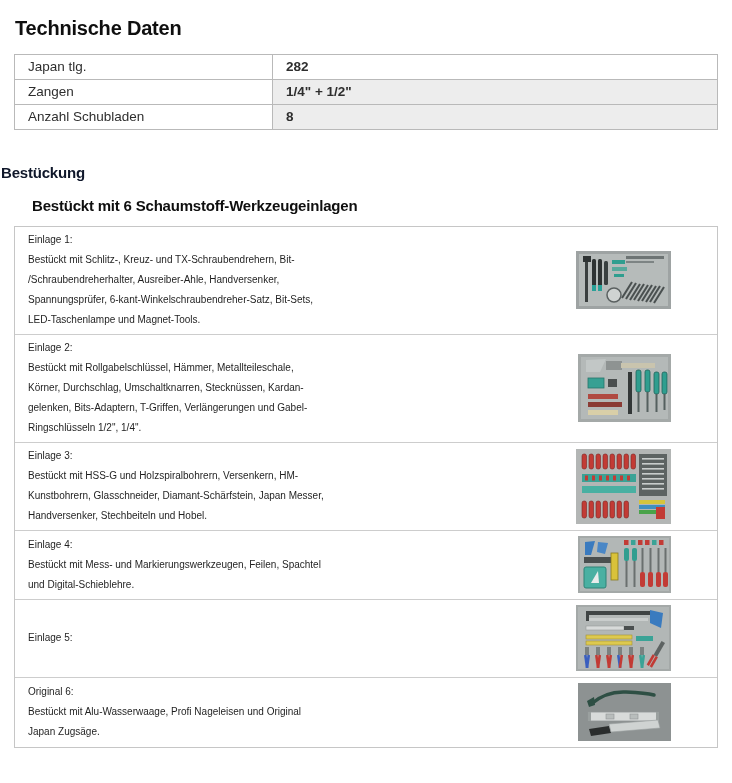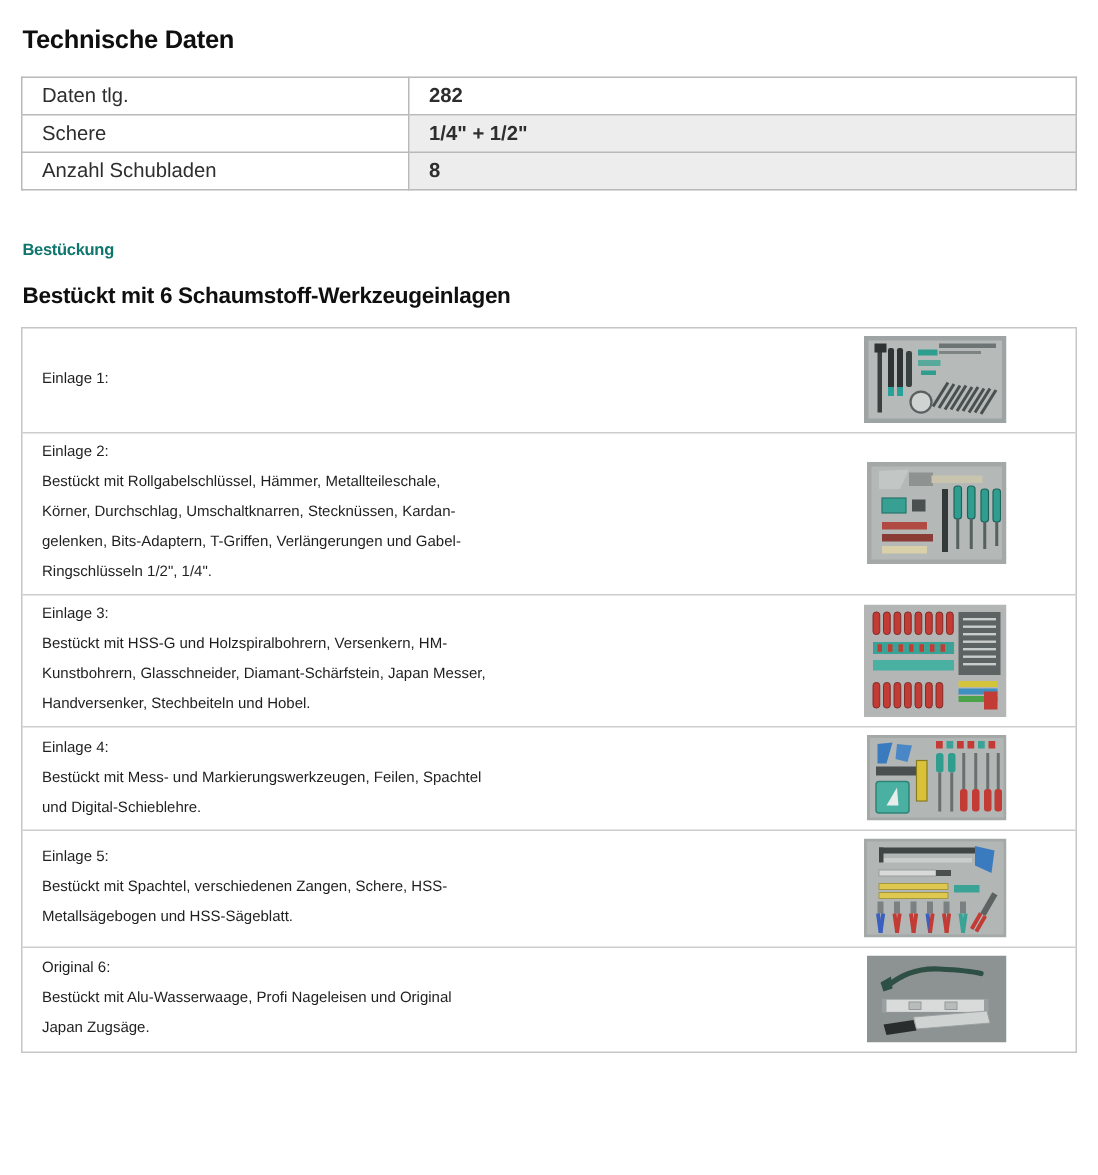--- a/index.html
+++ b/index.html
@@ -2,77 +2,81 @@
 <html><head>
 <meta charset="utf-8">
 <style>
   html,body{margin:0;padding:0;}
   body{
     width:732px;height:783px;overflow:hidden;background:#ffffff;
     font-family:"Liberation Sans",sans-serif;color:#1f1f1f;
     -webkit-font-smoothing:antialiased;
   }
   .page-title{
-    margin:17px 0 0 15px;font-size:17px;font-weight:700;color:#0f0f0f;
+    margin:17px 0 0 15px;font-size:20px;font-weight:700;color:#0f0f0f;
     letter-spacing:-0.2px;
   }
   table.specs{
     margin:14px 14px 0 14px;border-collapse:collapse;width:704px;
     table-layout:fixed;
   }
   table.specs td{
     border:1px solid #b9b9b9;font-size:13.5px;color:#2e2e2e;
     padding:3px 8px 4px 13px;line-height:17px;
   }
   td.spec-label{width:236px;}
   td.spec-value{padding-left:9px;font-weight:bold;}
   td.shade{background:#ededed;}
-  .h2{margin:34px 0 0 15px;font-size:11px;font-weight:700;color:#0f766e;letter-spacing:-0.2px;}
-  .h3{margin:16px 0 0 15px;font-size:15px;font-weight:700;color:#0f0f0f;letter-spacing:-0.2px;}
+  .h2{margin:34px 0 0 1px;font-size:15px;font-weight:700;color:#0f172a;letter-spacing:-0.2px;}
+  .h3{margin:16px 0 0 32px;font-size:15px;font-weight:700;color:#0f0f0f;letter-spacing:-0.2px;}
   .inserts-box{margin:12px 14px 0 14px;border:1px solid #c6c6c6;}
   .insert-row{display:flex;align-items:center;border-bottom:1px solid #cdcdcd;padding:3px 0 4px 13px;}
   .insert-row:last-child{border-bottom:none;}
   .insert-text{flex:1 1 auto;font-size:10px;line-height:20px;color:#1f1f1f;}
   .insert-title{}
   .insert-desc{white-space:pre-line;}
   .insert-photo{flex:0 0 auto;margin:2px 46px 2px 8px;display:flex;}
   .insert-photo svg{display:block;}
 </style>
 </head>
 <body>
 
 <div>
 
   <div class="page-title">Technische Daten</div>
 
   <table class="specs">
     <tbody>
       <tr>
-        <td class="spec-label">Daten tlg.</td>
+        <td class="spec-label">Japan tlg.</td>
         <td class="spec-value">282</td>
       </tr>
       <tr>
-        <td class="spec-label">Schere</td>
+        <td class="spec-label">Zangen</td>
         <td class="spec-value shade">1/4" + 1/2"</td>
       </tr>
       <tr>
         <td class="spec-label">Anzahl Schubladen</td>
         <td class="spec-value shade">8</td>
       </tr>
     </tbody>
   </table>
 
   <div class="h2">Bestückung</div>
   <div class="h3">Bestückt mit 6 Schaumstoff-Werkzeugeinlagen</div>
 
   <div class="inserts-box">
 
     <div class="insert-row">
       <div class="insert-text">
         <div class="insert-title">Einlage 1:</div>
+        <div class="insert-desc">Bestückt mit Schlitz-, Kreuz- und TX-Schraubendrehern, Bit-
+/Schraubendreherhalter, Ausreiber-Ahle, Handversenker,
+Spannungsprüfer, 6-kant-Winkelschraubendreher-Satz, Bit-Sets,
+LED-Taschenlampe und Magnet-Tools.</div>
       </div>
       <div class="insert-photo">
         <svg width="95" height="58" viewBox="0 0 95 58" xmlns="http://www.w3.org/2000/svg">
           <rect width="95" height="58" fill="#9ea3a3"></rect>
           <rect x="3" y="3" width="89" height="52" fill="#b6bbba"></rect>
           <rect x="9" y="6" width="3" height="45" fill="#3a3f3f"></rect>
           <rect x="7" y="5" width="8" height="6" fill="#2e3333"></rect>
           <rect x="16" y="8" width="4" height="28" rx="1.5" fill="#2e3333"></rect>
           <rect x="22" y="8" width="4" height="28" rx="1.5" fill="#2e3333"></rect>
           <rect x="28" y="10" width="4" height="24" rx="1.5" fill="#394040"></rect>
@@ -230,22 +234,20 @@
             <rect x="86.5" y="12" width="2" height="24" fill="#6a706f"></rect>
               <rect x="85" y="36" width="5" height="15" rx="2" fill="#c23b35"></rect>
           </g>
         </svg>
       </div>
     </div>
 
     <div class="insert-row">
       <div class="insert-text">
         <div class="insert-title">Einlage 5:</div>
-        <div class="insert-desc">Bestückt mit Spachtel, verschiedenen Zangen, Schere, HSS-
-Metallsägebogen und HSS-Sägeblatt.</div>
       </div>
       <div class="insert-photo">
         <svg width="95" height="66" viewBox="0 0 95 66" xmlns="http://www.w3.org/2000/svg">
           <rect width="95" height="66" fill="#a4a9a8"></rect>
           <rect x="2" y="2" width="91" height="62" fill="#b2b7b6"></rect>
           <rect x="10" y="6" width="64" height="4" fill="#3f4444"></rect>
           <polygon points="74,5 87,8 85,23 74,18" fill="#3a7bbf"></polygon>
           <rect x="12" y="13" width="60" height="3" fill="#c9cdcc"></rect>
           <rect x="10" y="6" width="3" height="10" fill="#3f4444"></rect>
           <rect x="10" y="21" width="38" height="4" fill="#d7dad9" stroke="#969b9a" stroke-width="0.6"></rect>

